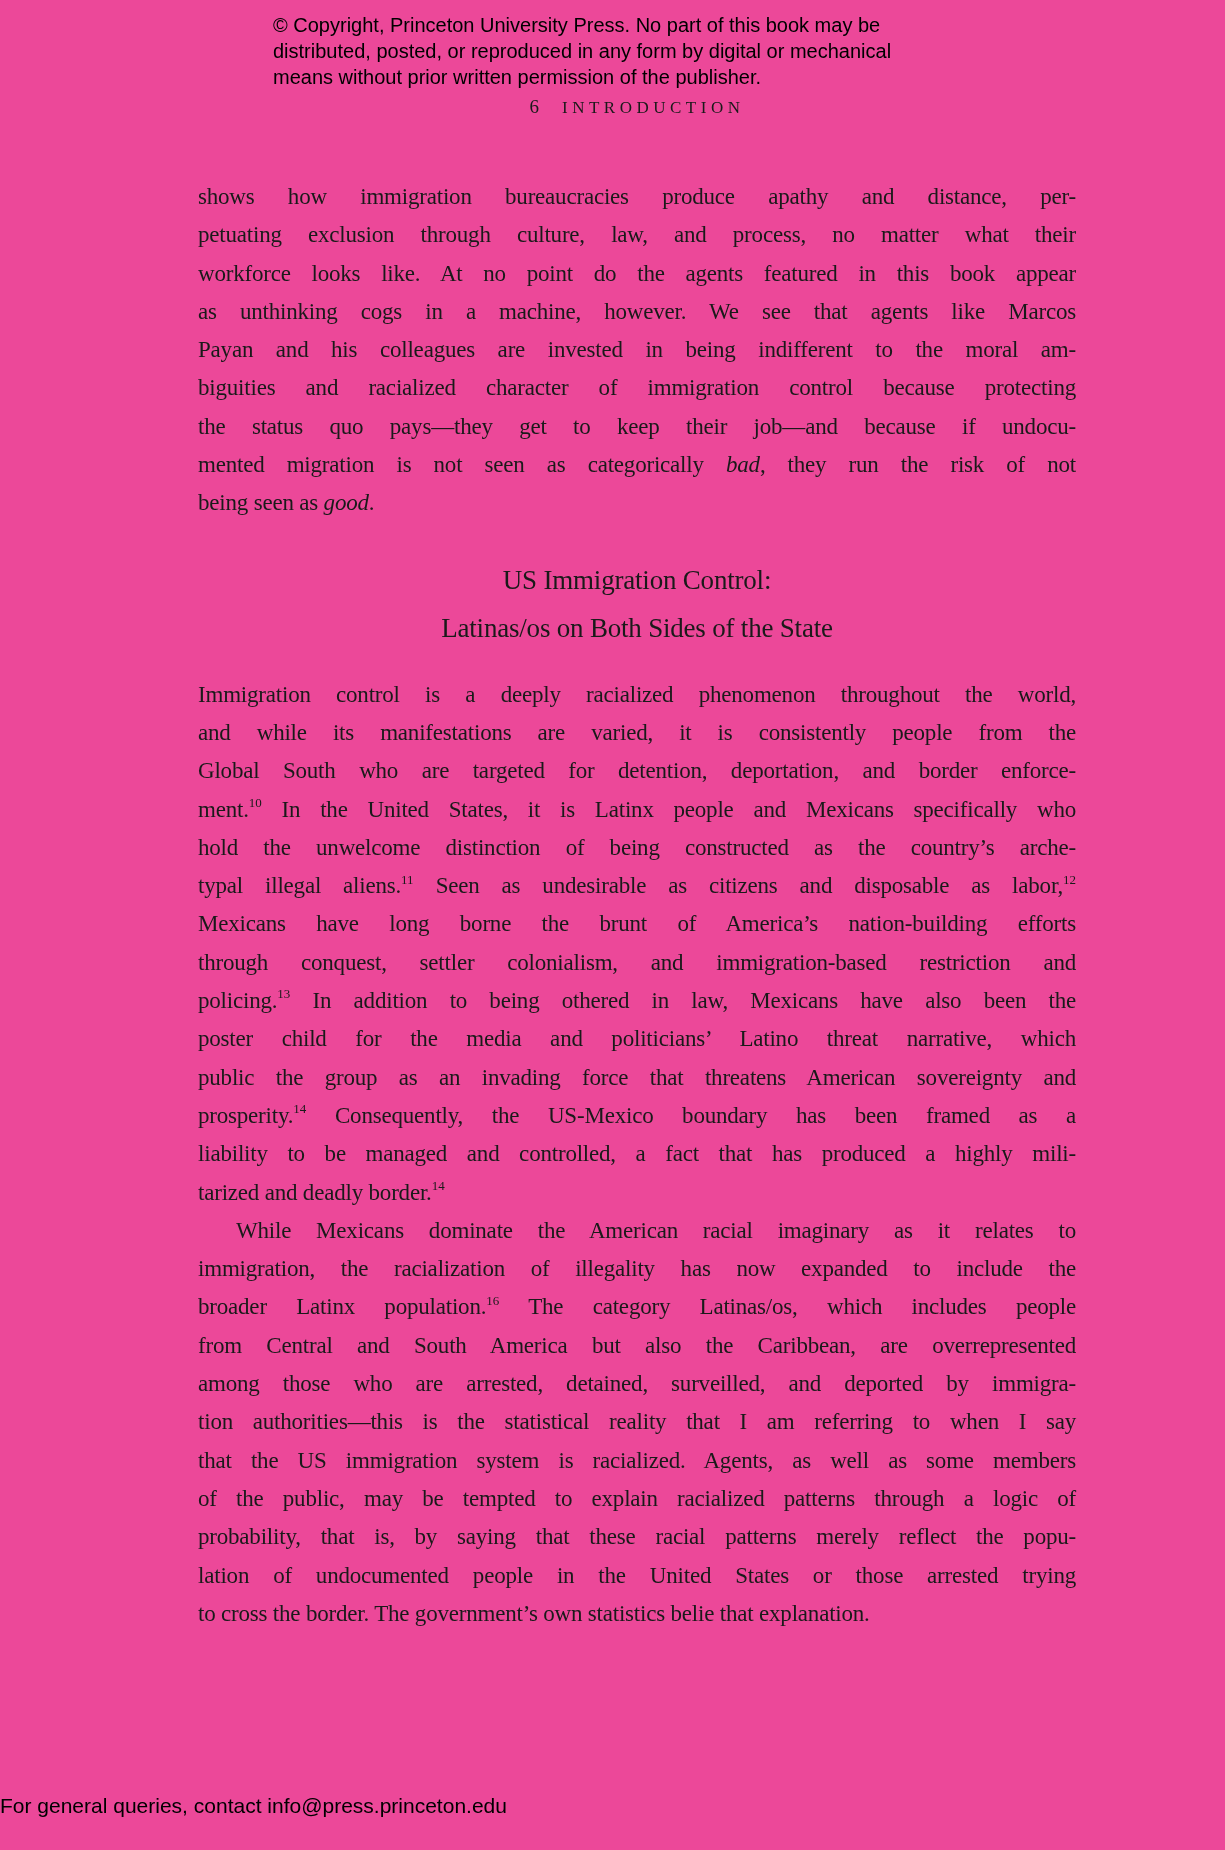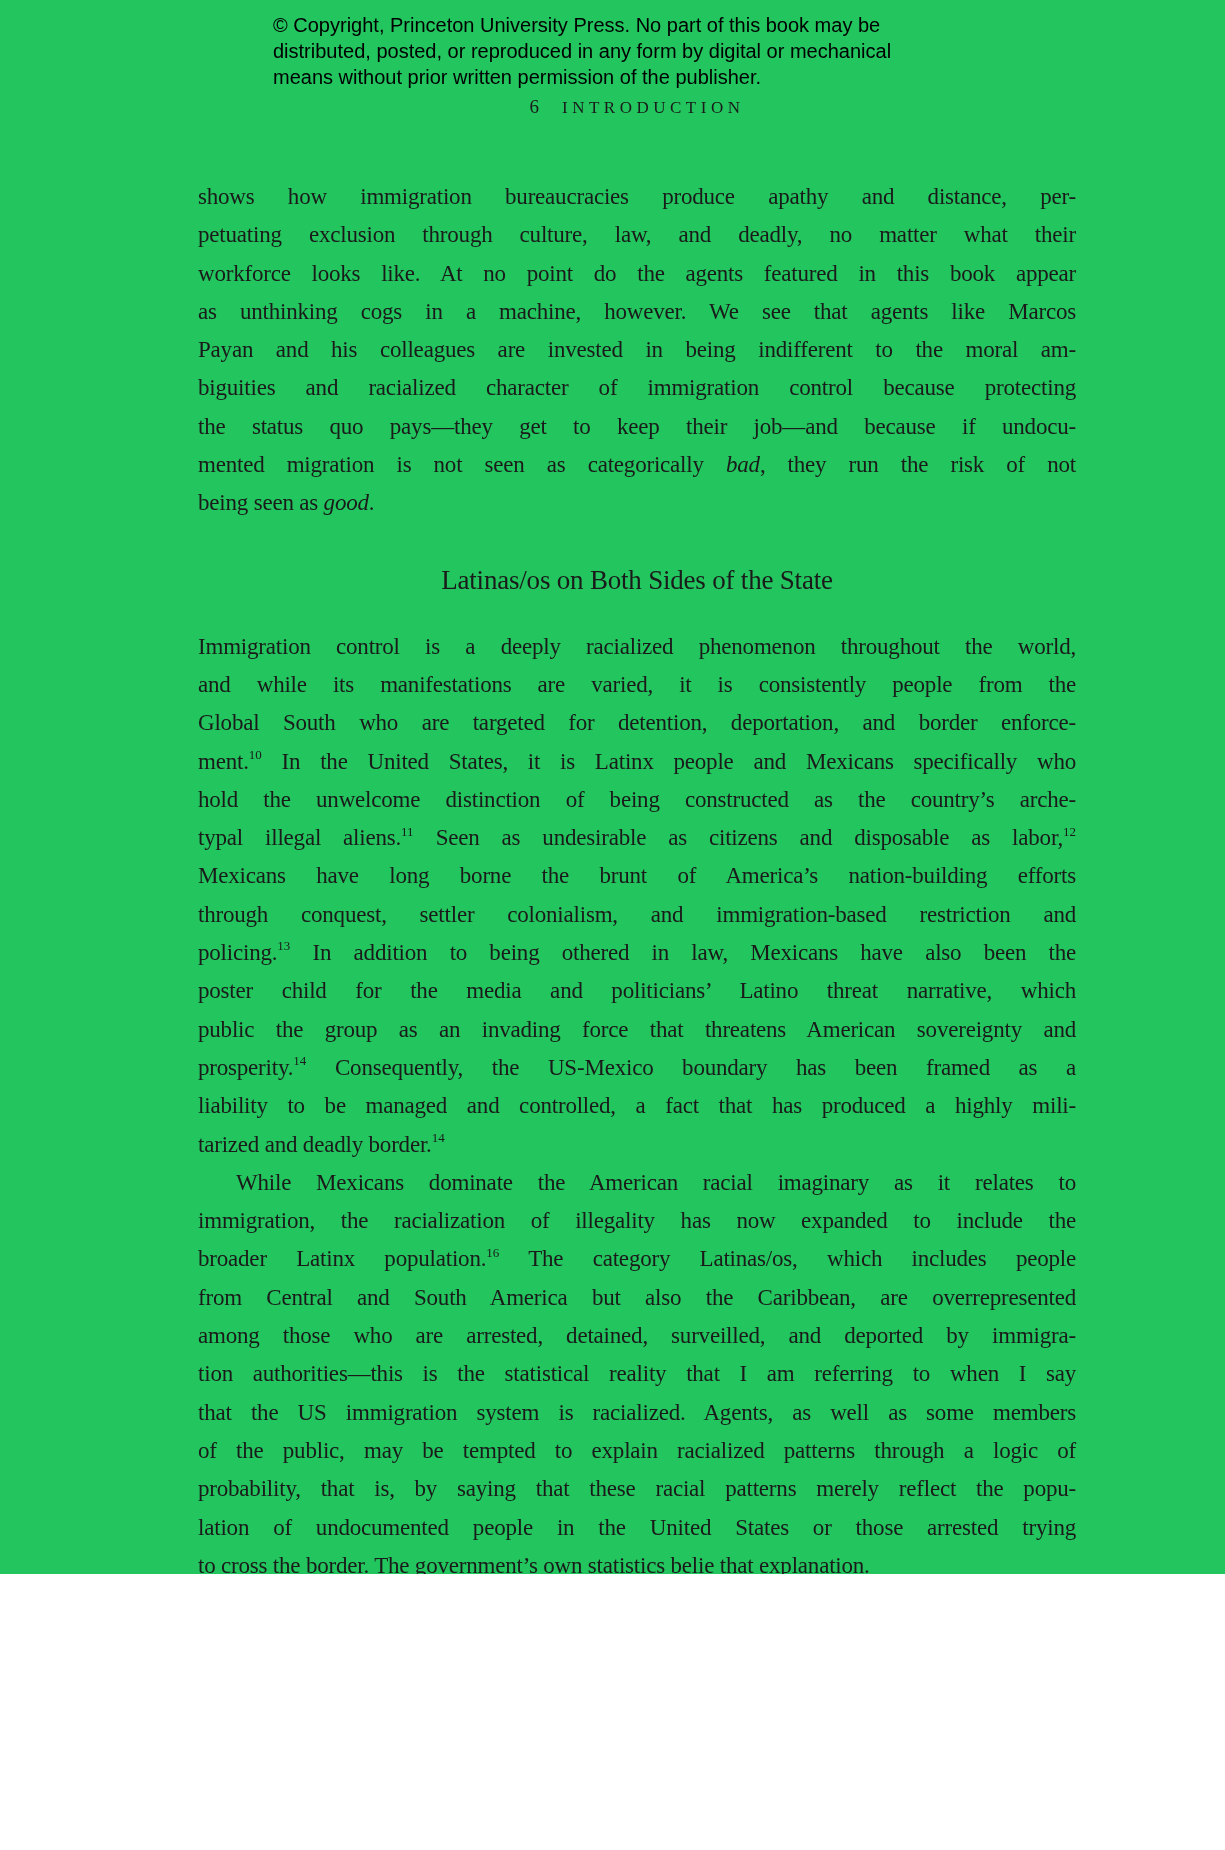--- a/index.html
+++ b/index.html
@@ -3,22 +3,22 @@
 <meta charset="utf-8">
 <style>
   html, body {
     margin: 0;
     padding: 0;
     background: #ffffff;
   }
   .page {
     position: relative;
     width: 1225px;
-    height: 1574px;
-    background: #22c55e;
+    height: 1850px;
+    background: #ec4899;
     overflow: hidden;
     color: #141414;
   }
   
   .copyright {
     position: absolute;
     left: 273px;
     top: 12px;
     font-family: "Liberation Sans", sans-serif;
     font-size: 20px;
@@ -112,31 +112,32 @@
     <div>means without prior written permission of the publisher.</div>
   </div>
 
   <div class="running-head">
     <span class="pgnum">6</span><span class="rh-title">INTRODUCTION</span>
   </div>
 
   <div class="text-column">
     <div class="paragraph">
         <div class="line"><span>shows how immigration bureaucracies produce apathy and distance, per-</span></div>
-        <div class="line"><span>petuating exclusion through culture, law, and deadly, no matter what their</span></div>
+        <div class="line"><span>petuating exclusion through culture, law, and process, no matter what their</span></div>
         <div class="line"><span>workforce looks like. At no point do the agents featured in this book appear</span></div>
         <div class="line"><span>as unthinking cogs in a machine, however. We see that agents like Marcos</span></div>
         <div class="line"><span>Payan and his colleagues are invested in being indifferent to the moral am-</span></div>
         <div class="line"><span>biguities and racialized character of immigration control because protecting</span></div>
         <div class="line"><span>the status quo pays—they get to keep their job—and because if undocu-</span></div>
         <div class="line"><span>mented migration is not seen as categorically </span><em>bad</em><span>, they run the risk of not</span></div>
         <div class="line last"><span>being seen as </span><em>good</em><span>.</span></div>
       </div>
 
     <h2 class="heading">
+      <div>US Immigration Control:</div>
       <div>Latinas/os on Both Sides of the State</div>
     </h2>
 
     <div class="paragraph">
         <div class="line"><span>Immigration control is a deeply racialized phenomenon throughout the world,</span></div>
         <div class="line"><span>and while its manifestations are varied, it is consistently people from the</span></div>
         <div class="line"><span>Global South who are targeted for detention, deportation, and border enforce-</span></div>
         <div class="line"><span>ment.</span><sup>10</sup><span> In the United States, it is Latinx people and Mexicans specifically who</span></div>
         <div class="line"><span>hold the unwelcome distinction of being constructed as the country’s arche-</span></div>
         <div class="line"><span>typal illegal aliens.</span><sup>11</sup><span> Seen as undesirable as citizens and disposable as labor,</span><sup>12</sup></div>

